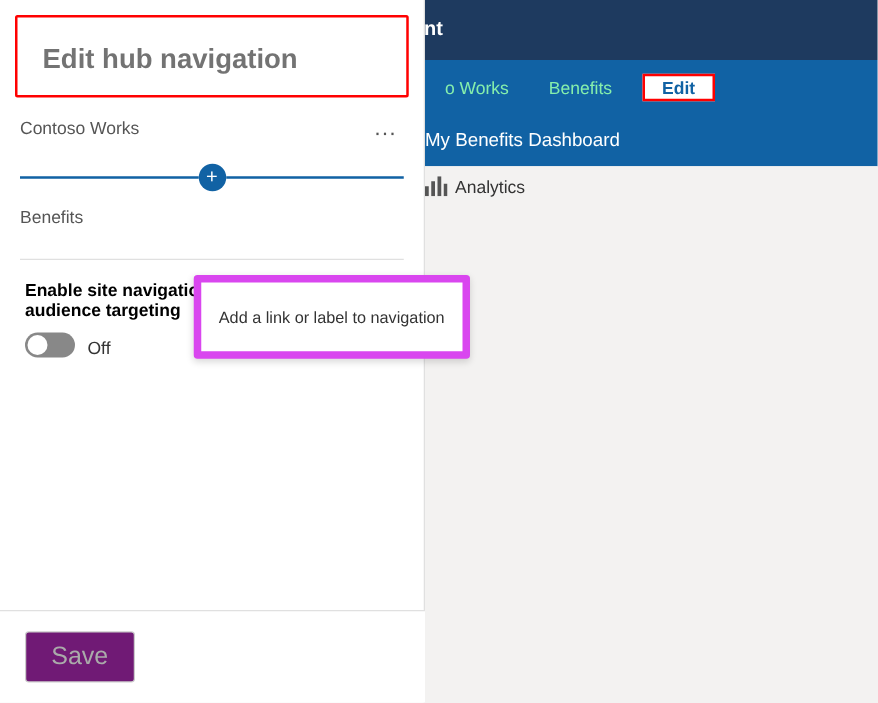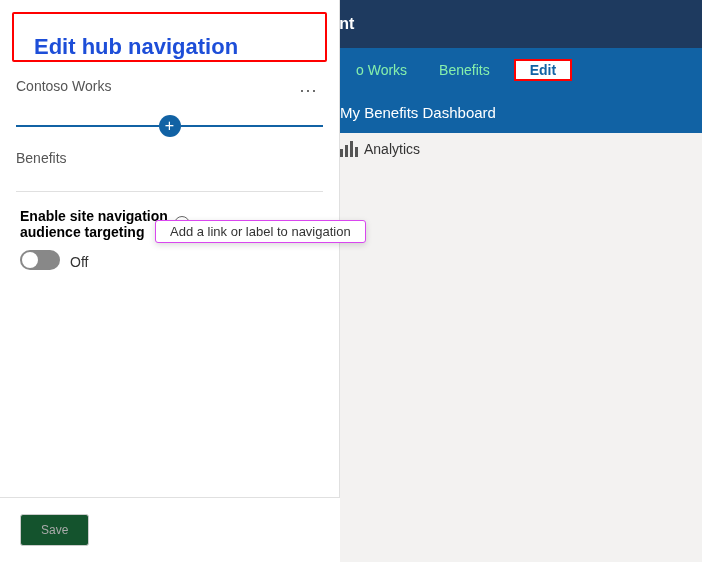--- a/index.html
+++ b/index.html
@@ -119,22 +119,22 @@
       height: 562px;
       background: white;
       border-right: 1px solid #e0e0e0;
       display: flex;
       flex-direction: column;
     }
 
     .panel-title {
       font-size: 22px;
       font-weight: 700;
-      color: #1d4ed8;
-      padding: 20px 20px 0 20px;
+      color: #737373;
+      padding: 20px 20px 16px 20px;
       border: 2px solid red;
       margin: 12px 12px 0 12px;
       border-radius: 2px;
       line-height: 1.2;
     }
 
     .nav-item-row {
       display: flex;
       align-items: flex-start;
       padding: 8px 16px;
@@ -178,23 +178,23 @@
       cursor: pointer;
       flex-shrink: 0;
     }
 
     
     .tooltip {
       position: absolute;
       left: 155px;
       top: 220px;
       background: white;
-      border: 1px solid #d946ef;
+      border: 6px solid #d946ef;
       border-radius: 3px;
-      padding: 3px 14px;
+      padding: 20px 14px;
       font-size: 13px;
       color: #333;
       box-shadow: 0 2px 6px rgba(0,0,0,0.15);
       white-space: nowrap;
       z-index: 10;
     }
 
     .benefits-row {
       padding: 8px 16px;
     }
@@ -273,25 +273,25 @@
       width: 340px;
       display: flex;
       align-items: center;
       gap: 12px;
       padding: 16px 20px;
       background: white;
       border-top: 1px solid #e0e0e0;
     }
     .btn-save {
       padding: 8px 20px;
-      background: #14532d;
+      background: #701a75;
       color: #aaa;
       border: 1px solid #ccc;
       border-radius: 3px;
-      font-size: 12px;
+      font-size: 20px;
       cursor: not-allowed;
     }
     .btn-cancel {
       padding: 8px 20px;
       background: white;
       color: #000;
       border: 1.5px solid #555;
       border-radius: 3px;
       font-size: 14px;
       cursor: pointer;

